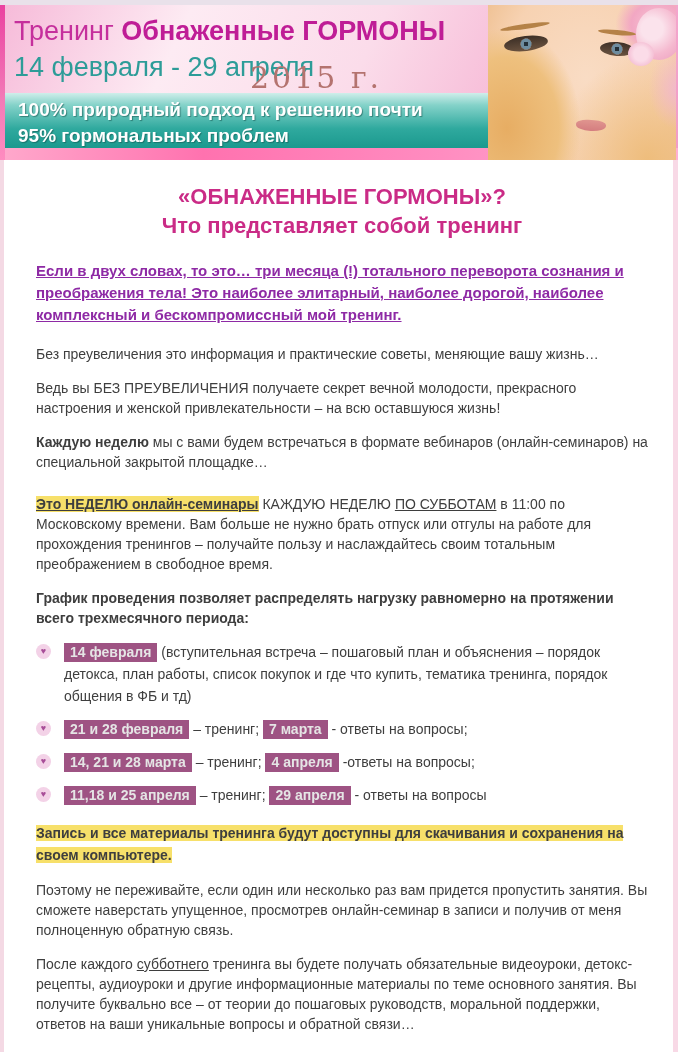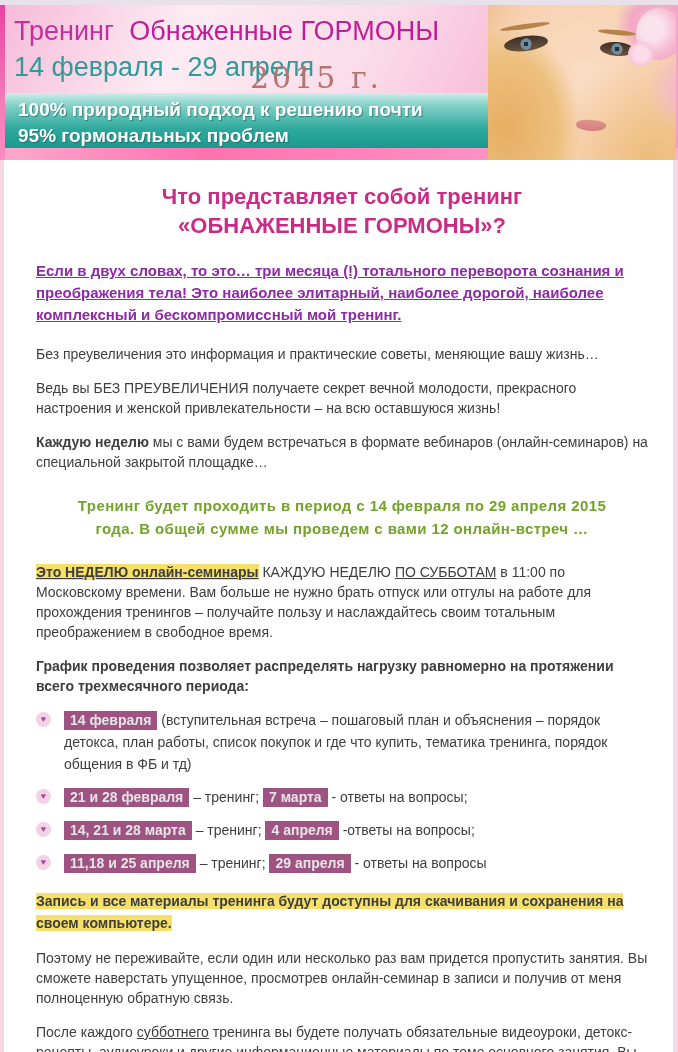--- a/index.html
+++ b/index.html
@@ -10,21 +10,21 @@
   }
   
   .header {
     position:relative; width:678px; height:160px; overflow:hidden;
     background:linear-gradient(115deg,#f6b9d8 0%,#fdebf3 26%,#fbdcea 52%,#f6b7d5 76%,#f19bc7 100%);
   }
   .header-topline { position:absolute; top:0; left:0; right:0; height:5px; background:#e9e1ea; z-index:4; }
   .header-leftline { position:absolute; top:5px; left:0; width:5px; height:155px;
     background:linear-gradient(180deg,#ea41a0,#f27ab7 60%,#ff8cc0); z-index:4; }
   .hdr-title { position:absolute; left:14px; top:16px; font-size:27px; color:#c52f9c; z-index:3; white-space:nowrap; }
-  .hdr-title .bold { font-weight:normal; color:#bf1d96;margin-left:8px; }
+  .hdr-title .bold { font-weight:bold; color:#bf1d96; }
   .hdr-dates { position:absolute; left:14px; top:52px; font-size:27px; color:#2d9c98; z-index:3; white-space:nowrap; }
   .hdr-year { position:absolute; left:250px; top:60px; font-family:"DejaVu Serif", serif;
     font-size:30px; letter-spacing:3px; color:#b4736f; z-index:3; white-space:nowrap; }
   .banner {
     position:absolute; left:5px; top:93px; width:500px; height:55px; z-index:2;
     background:linear-gradient(180deg,#cfeeea 0%,#84d2c9 22%,#2fa99e 65%,#1b998e 100%);
     color:#ffffff; font-weight:bold; font-size:19px; line-height:26px;
     padding:4px 10px 7px 13px; text-shadow:1px 1px 1px rgba(20,80,75,0.55);
   }
   .pink-strip { position:absolute; left:0; top:148px; width:678px; height:12px; z-index:1;
@@ -108,35 +108,34 @@
       <div class="flower2"></div>
     </div>
   </div>
 
   <div class="side-left"></div>
   <div class="side-right"></div>
 
   <div class="content">
 
     <div class="h1">
+      <div>«ОБНАЖЕННЫЕ ГОРМОНЫ»?</div>
       <div>Что представляет собой тренинг</div>
-      <div>«ОБНАЖЕННЫЕ ГОРМОНЫ»?</div>
     </div>
 
     <p class="lead">Если в двух словах, то это… три месяца (!) тотального переворота сознания и преображения тела! Это наиболее элитарный, наиболее дорогой, наиболее комплексный и бескомпромиссный мой тренинг.</p>
 
     <p class="p" style="margin-top:18px;">Без преувеличения это информация и практические советы, меняющие вашу жизнь…</p>
 
     <p class="p">Ведь вы БЕЗ ПРЕУВЕЛИЧЕНИЯ получаете секрет вечной молодости, прекрасного настроения и женской привлекательности – на всю оставшуюся жизнь!</p>
 
     <p class="p">
       <b>Каждую неделю</b><span> мы с вами будем встречаться  в формате вебинаров (онлайн-семинаров) на специальной закрытой площадке…</span>
     </p>
 
-    <p class="green-note">Тренинг будет проходить в период с 14 февраля по 29 апреля 2015 года. В общей сумме мы проведем с вами 12 онлайн-встреч …</p>
 
     <p class="p mt22">
       <span class="hl-yellow-u">Это НЕДЕЛЮ онлайн-семинары</span><span> КАЖДУЮ НЕДЕЛЮ </span><span class="u">ПО СУББОТАМ</span><span> в 11:00 по Московскому времени. Вам больше не нужно брать отпуск или отгулы на работе для прохождения тренингов – получайте пользу и наслаждайтесь своим тотальным преображением в свободное время.</span>
     </p>
 
     <p class="p bold-p">График проведения позволяет распределять нагрузку равномерно на протяжении всего трехмесячного периода:</p>
 
     <ul class="schedule">
       <li>
         <span class="heart-bullet">♥</span>

